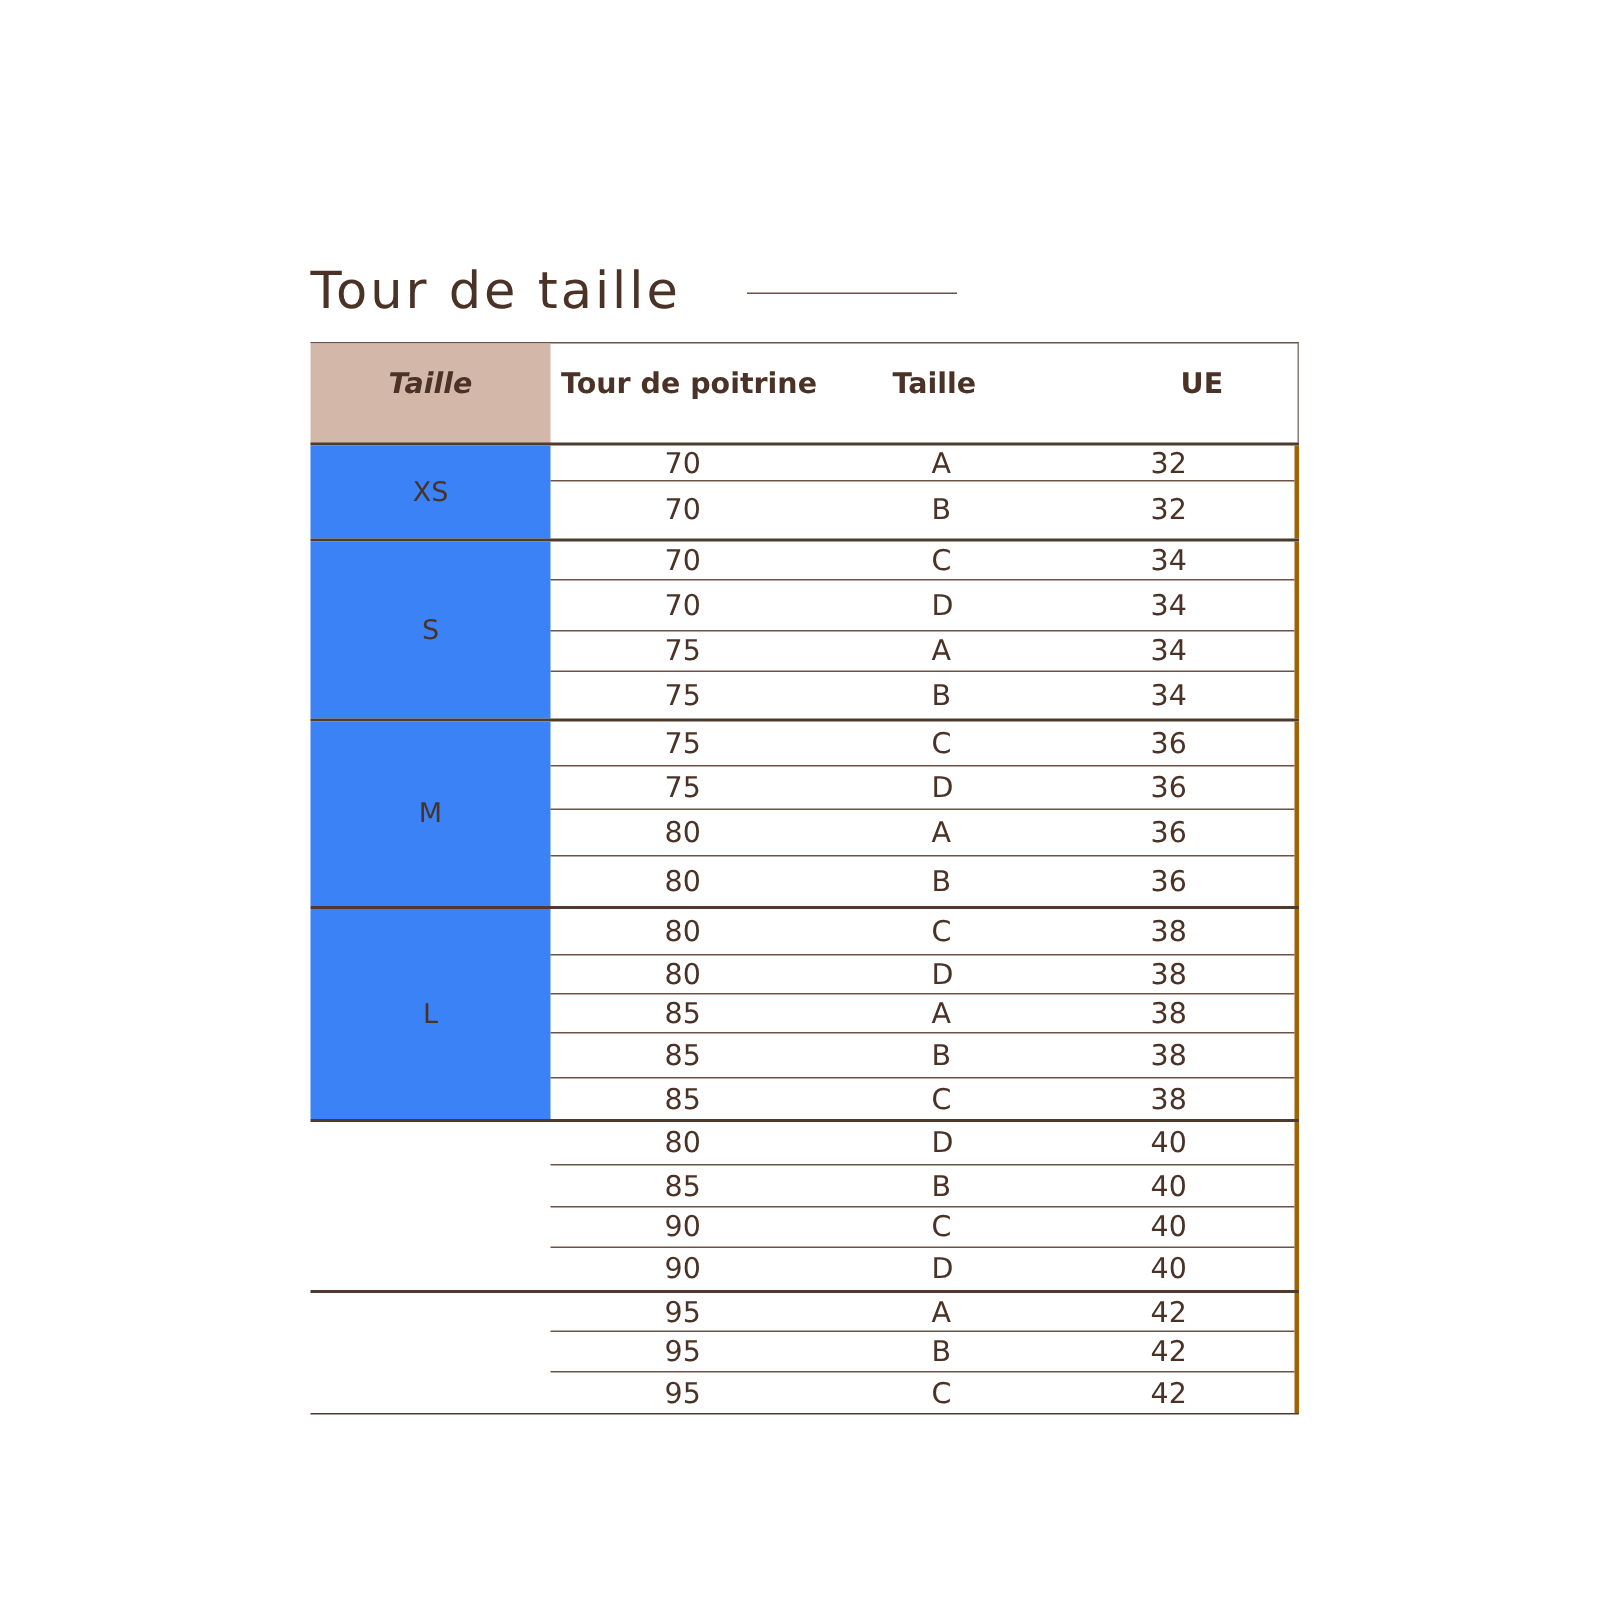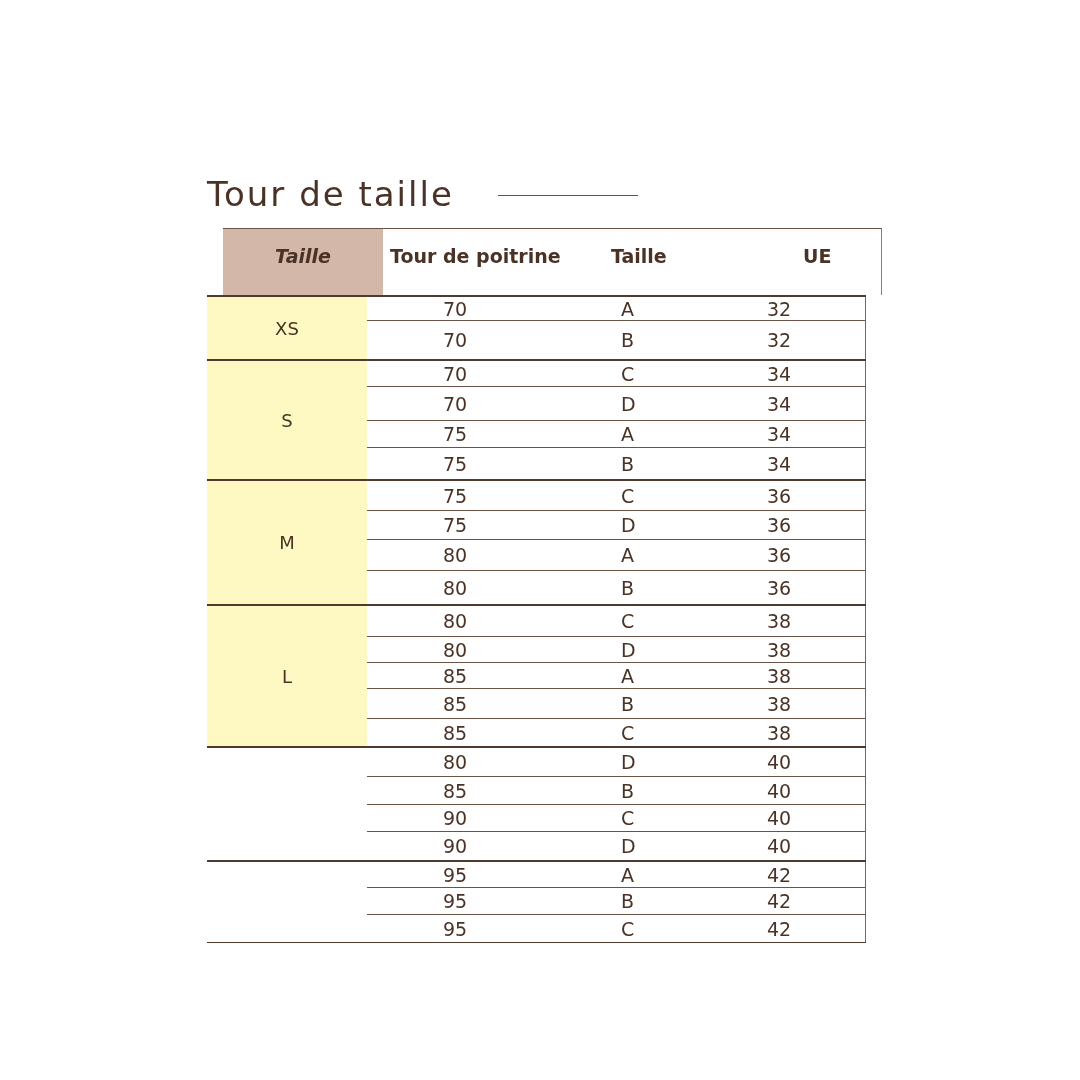--- a/index.html
+++ b/index.html
@@ -3,33 +3,33 @@
 <meta charset="utf-8">
 <style>
   html, body { margin:0; padding:0; background:#ffffff; }
   body { width:1080px; height:1080px; position:relative; overflow:hidden;
          font-family: "DejaVu Sans", sans-serif; color:#4a3326; }
   .title { position:absolute; left:207px; top:172px; font-size:34px; letter-spacing:2px;
            font-weight:500; color:#4a3326; margin:0; line-height:44px; }
   .title-rule { position:absolute; left:498px; top:195px; width:140px; height:1px; background:#6b5446; }
 
   .tbl { position:absolute; left:207px; top:228px; width:659px; }
-  .hdr { position:absolute; left:16px; top:0; width:659px; height:67px;
+  .hdr { position:absolute; left:0; top:0; width:659px; height:67px;
          border-top:1px solid #6b5446; border-right:1px solid #8a7a72; box-sizing:border-box; }
   .hdr .cell { position:absolute; top:16px; font-weight:bold; font-size:19px; color:#4a3326; }
   .hdr .taille { left:0; width:160px; text-align:center; font-style:italic; }
   .hdr .tour { left:167px; }
   .hdr .bonnet { left:388px; }
   .hdr .ue { left:580px;text-align:center; }
   .hdr-side { position:absolute; left:0; top:0; width:160px; height:67px; background:#d3b8aa; }
 
   .group { position:absolute; left:0; width:659px; border-top:2px solid #4f3a2e; box-sizing:border-box; }
-  .group-label { position:absolute; left:0; top:0; width:160px; height:100%; background:#fef9c3;
+  .group-label { position:absolute; left:0; top:0; width:160px; height:100%; background:#3b82f6;
                  display:flex; align-items:center; justify-content:center; font-size:18px; color:#4a3326; }
-  .rows { position:absolute; left:160px; right:0; top:0; bottom:0; border-right:1px solid #a16207; }
+  .rows { position:absolute; left:160px; right:0; top:0; bottom:0; border-right:3px solid #a16207; }
   .row { position:relative; border-bottom:1px solid #6b5446; box-sizing:border-box; font-size:19px; color:#4a3326; }
   .row:last-child { border-bottom:none; }
   .row span { position:absolute; top:50%; transform:translateY(-50%); }
   .c-tour { left:76px; }
   .c-bon { left:254px; }
   .c-ue { left:400px; }
   .bottom-rule { position:absolute; left:0; width:659px; height:1px; background:#4f3a2e; }
 </style>
 </head>
 <body>

